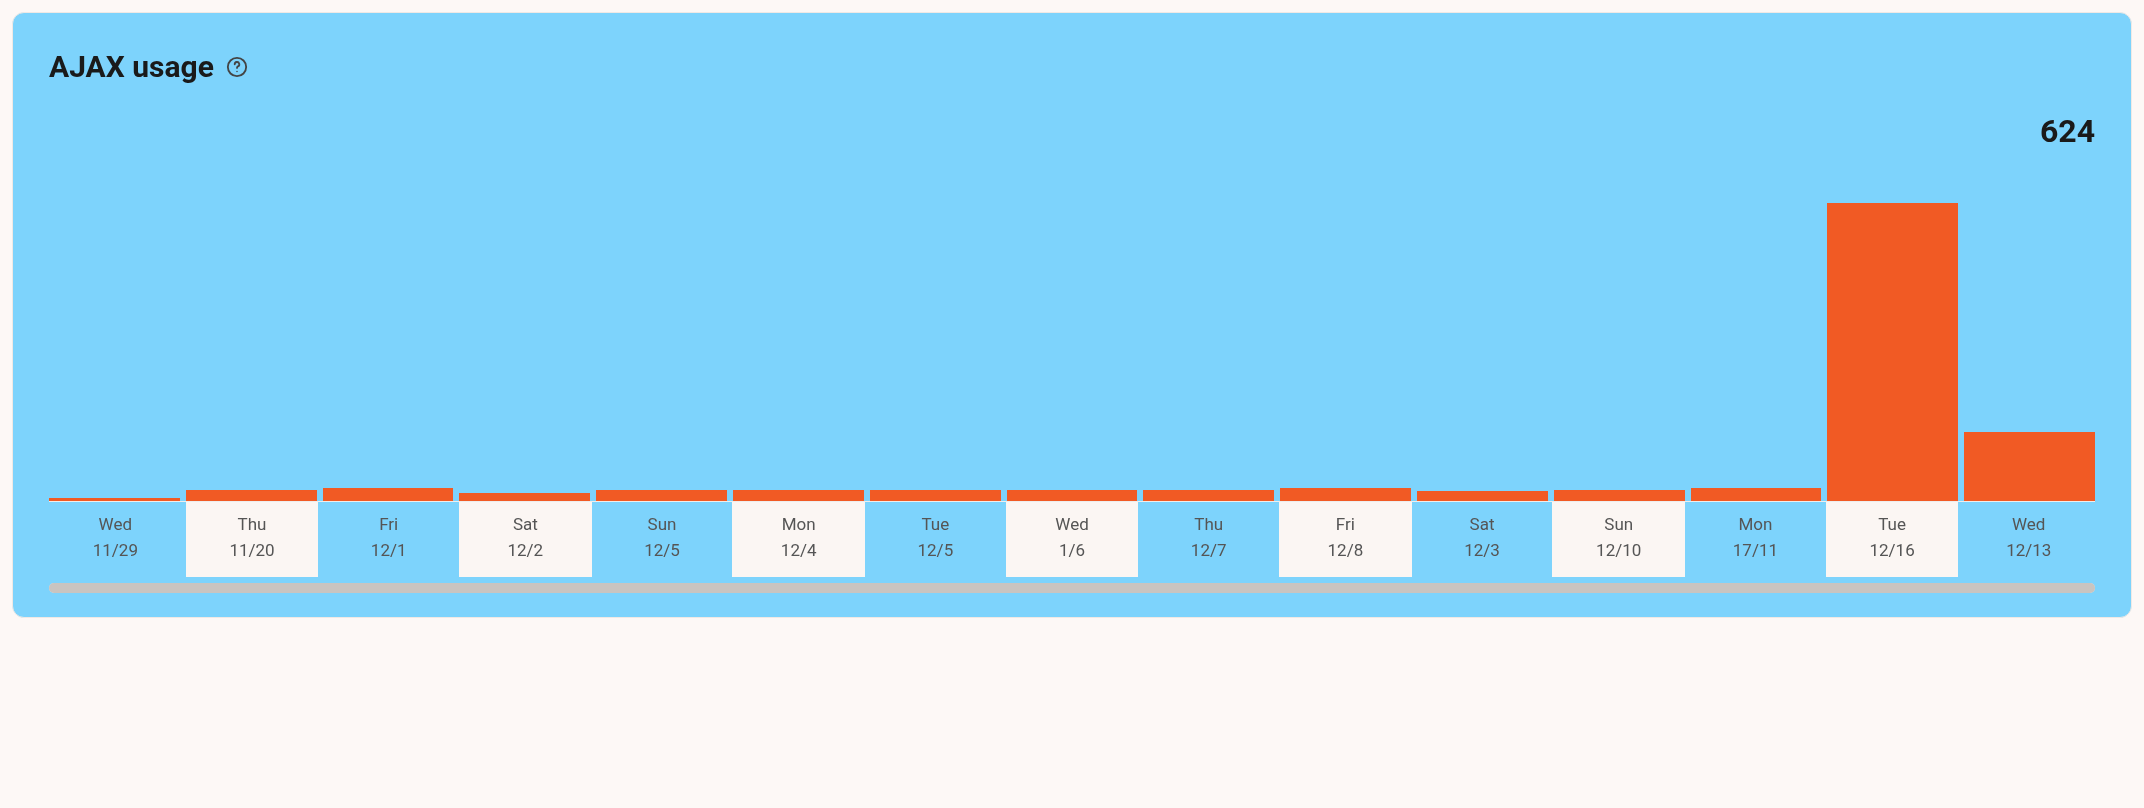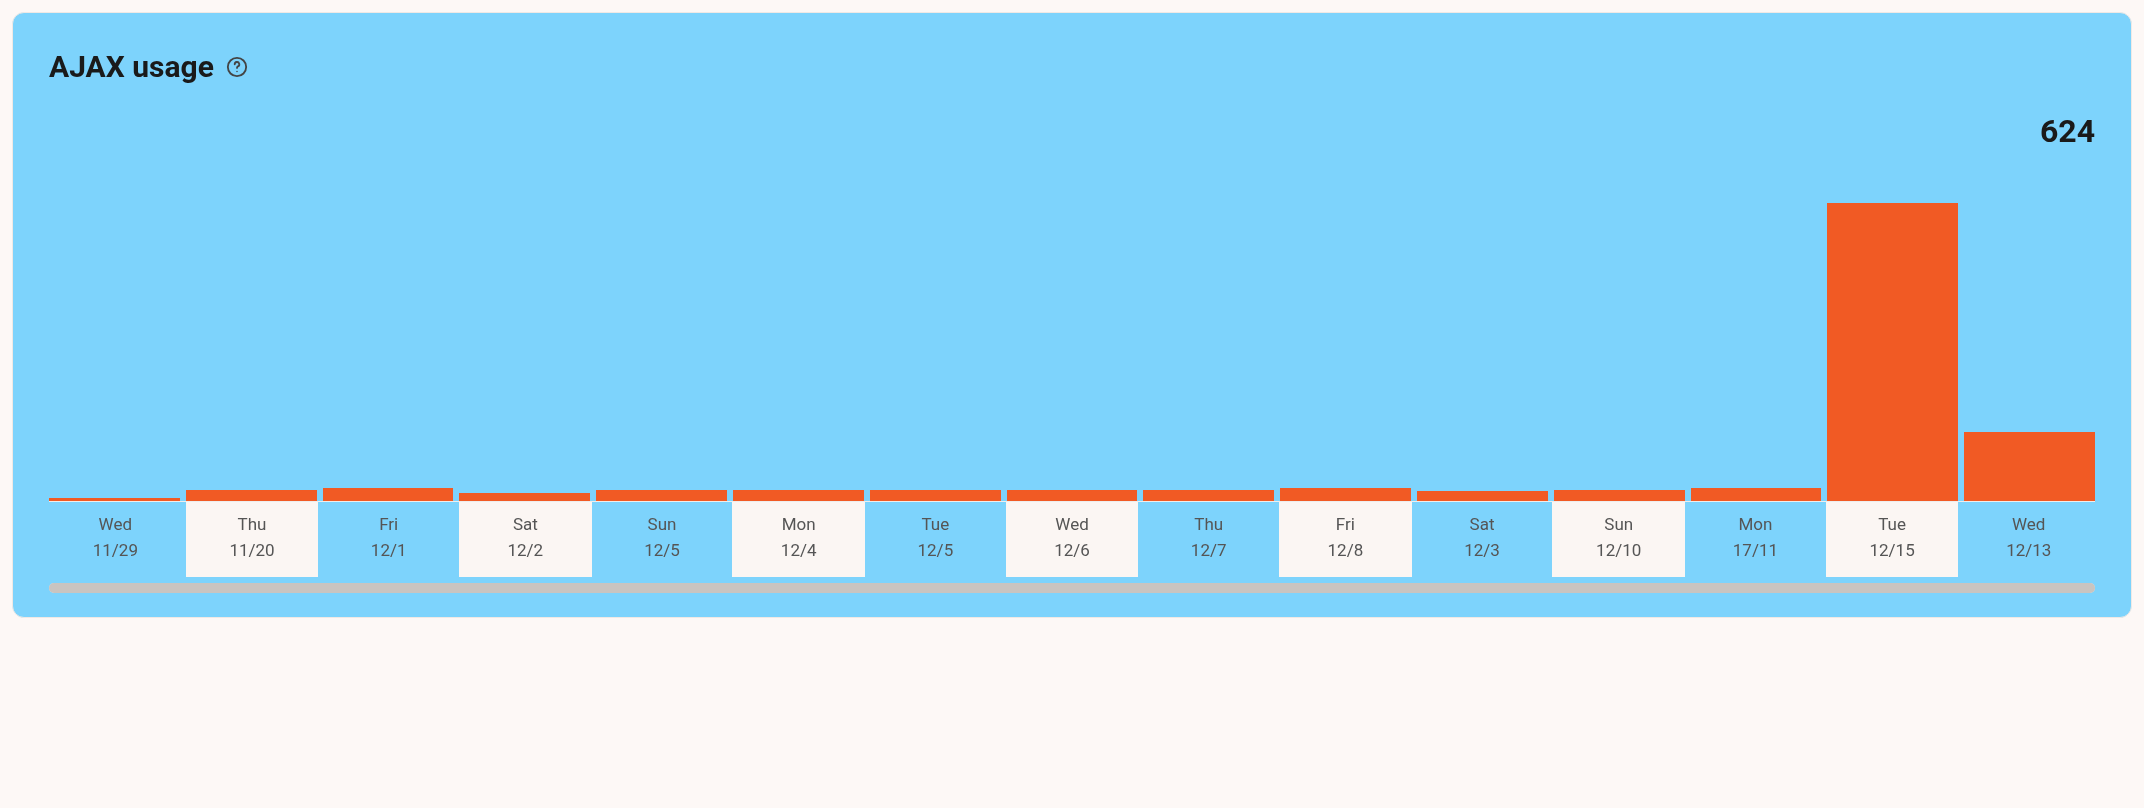--- a/index.html
+++ b/index.html
@@ -190,21 +190,21 @@
       <div class="label-cell alt">
         <span class="label-day">Mon</span>
         <span class="label-date">12/4</span>
       </div>
       <div class="label-cell">
         <span class="label-day">Tue</span>
         <span class="label-date">12/5</span>
       </div>
       <div class="label-cell alt">
         <span class="label-day">Wed</span>
-        <span class="label-date">12/6</span>
+        <span class="label-date">1/6</span>
       </div>
       <div class="label-cell">
         <span class="label-day">Thu</span>
         <span class="label-date">12/7</span>
       </div>
       <div class="label-cell alt">
         <span class="label-day">Fri</span>
         <span class="label-date">12/8</span>
       </div>
       <div class="label-cell">
@@ -214,21 +214,21 @@
       <div class="label-cell alt">
         <span class="label-day">Sun</span>
         <span class="label-date">12/10</span>
       </div>
       <div class="label-cell">
         <span class="label-day">Mon</span>
         <span class="label-date">17/11</span>
       </div>
       <div class="label-cell alt">
         <span class="label-day">Tue</span>
-        <span class="label-date">12/15</span>
+        <span class="label-date">12/16</span>
       </div>
       <div class="label-cell">
         <span class="label-day">Wed</span>
         <span class="label-date">12/13</span>
       </div>
     </div>
 
   <div class="scrollbar-track">
     <div class="scrollbar-thumb"></div>
   </div>

